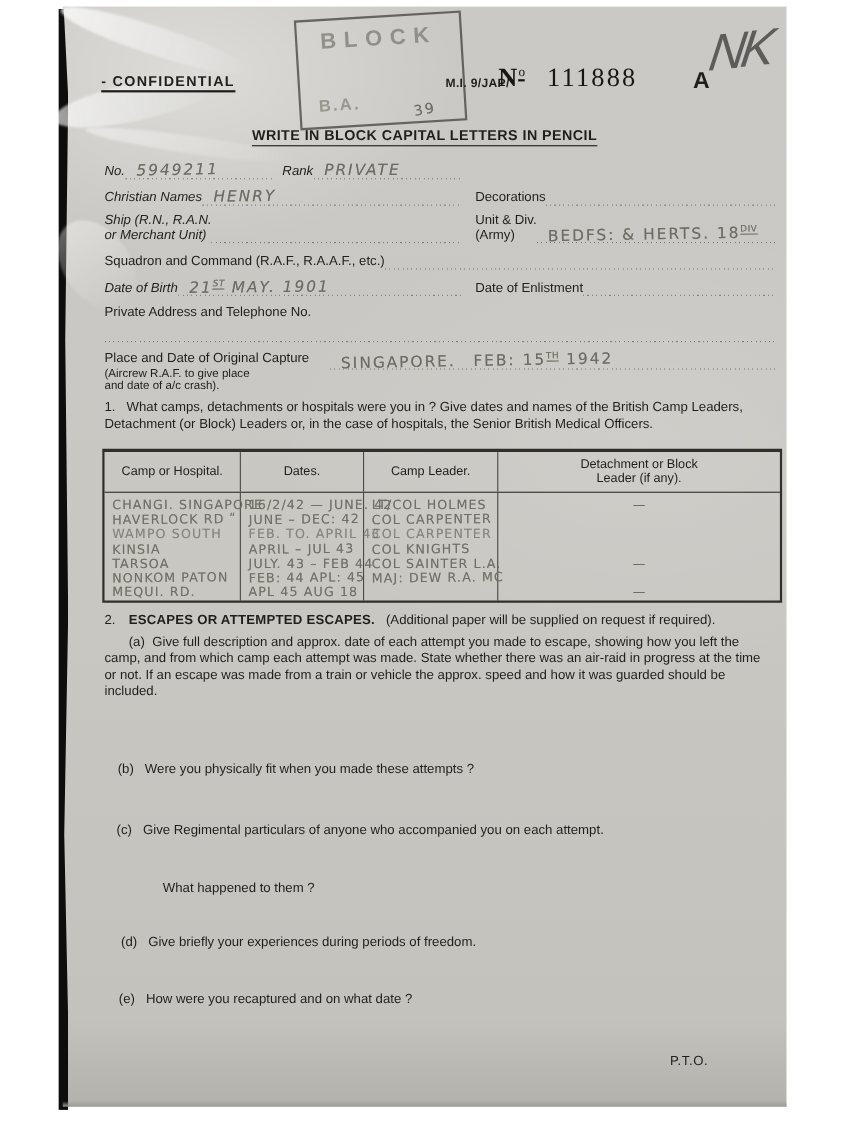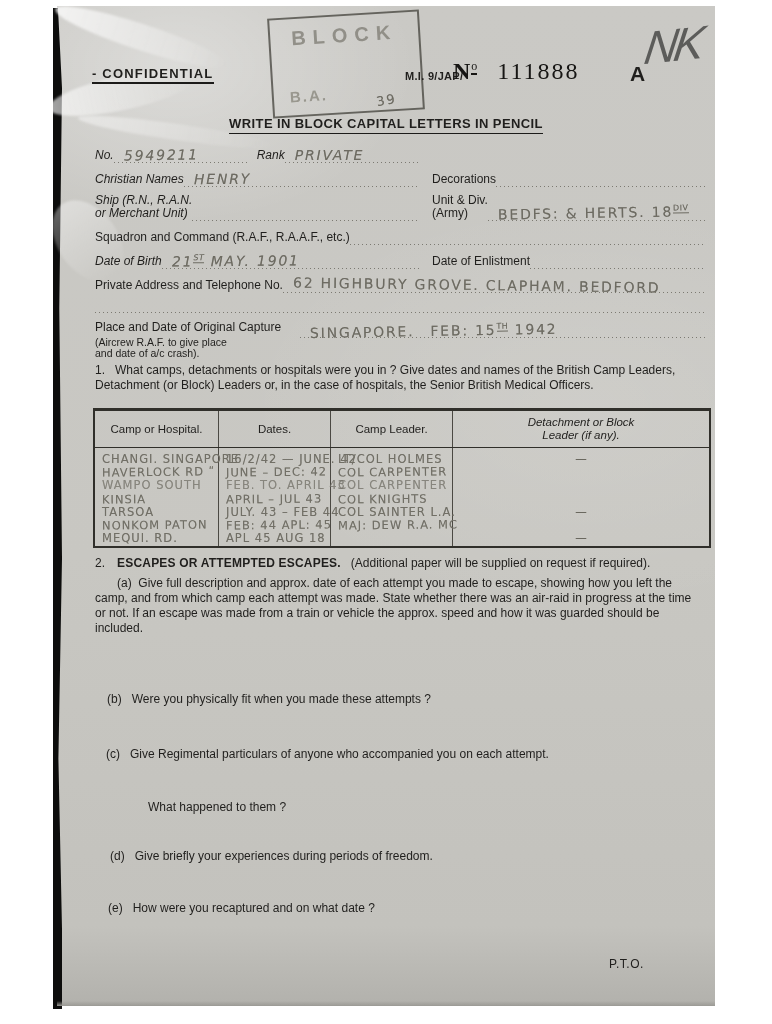--- a/index.html
+++ b/index.html
@@ -80,21 +80,21 @@
   .q1 .qnum { margin-right:10px; }
 
   
   .ctable { position:absolute; left:36px; top:402px; width:618px; border:2px solid #302f2a; border-top-width:3px; }
   .thead { display:flex; border-bottom:1.5px solid #302f2a; min-height:37px; }
   .th { border-right:1px solid #4b4943; display:flex; align-items:center; justify-content:center; text-align:center;
     font-size:11.5px; line-height:13px; padding:3px 4px; white-space:pre-line; }
   .tbody { display:flex; height:98px; }
   .tcol { border-right:1px solid #4b4943; padding-top:4px; overflow:visible; }
   .th:last-child, .tcol:last-child { border-right:none; }
-  .cw1 { width:124px; flex:none; } .cw2 { width:112px; flex:none; } .cw3 { width:122px; flex:none; } .cw4 { flex:1;font-style:italic; }
+  .cw1 { width:124px; flex:none; } .cw2 { width:112px; flex:none; } .cw3 { width:122px; flex:none; } .cw4 { flex:1; }
   .cline { height:13.2px; font-size:11.5px; letter-spacing:1px; padding-left:7px; }
   .tcol .cline { font-family:"DejaVu Sans", sans-serif; color:#716f66; white-space:nowrap; text-shadow:0 0 .6px rgba(113,111,102,.5); }
   .tcol.det .cline { text-align:center; padding-left:0; letter-spacing:0; color:#6a685f; }
   .tcol .cline:nth-child(even) { transform:rotate(-.6deg); }
   .tcol .cline:nth-child(3) { opacity:.75; }
 
   
   .q2head { position:absolute; left:38px; right:12px; top:550px; font-size:12px; }
   .q2head .qnum { margin-right:12px; }
   .q2head .qcap { font-weight:bold; letter-spacing:.2px; margin-right:10px; }
@@ -202,23 +202,20 @@
         <div class="fgroup-r">
           <span class="flabel ml12">Date of Enlistment</span>
           <span class="dots d-flex">
             <span class="hw vpad"></span>
           </span>
         </div>
       </div>
 
       <div class="frow">
         <span class="flabel">Private Address and Telephone No.</span>
-        <span class="dots d-flex">
-          <span class="hw big tilt-b vpad">62 HIGHBURY GROVE. CLAPHAM. BEDFORD</span>
-        </span>
       </div>
 
       <div class="full-dotline"></div>
 
       <div class="frow capture-row">
         <div class="capture-label-block">
           <div class="main">Place and Date of Original Capture</div>
           <div class="note">(Aircrew R.A.F. to give place</div>
           <div class="note">and date of a/c crash).</div>
         </div>

